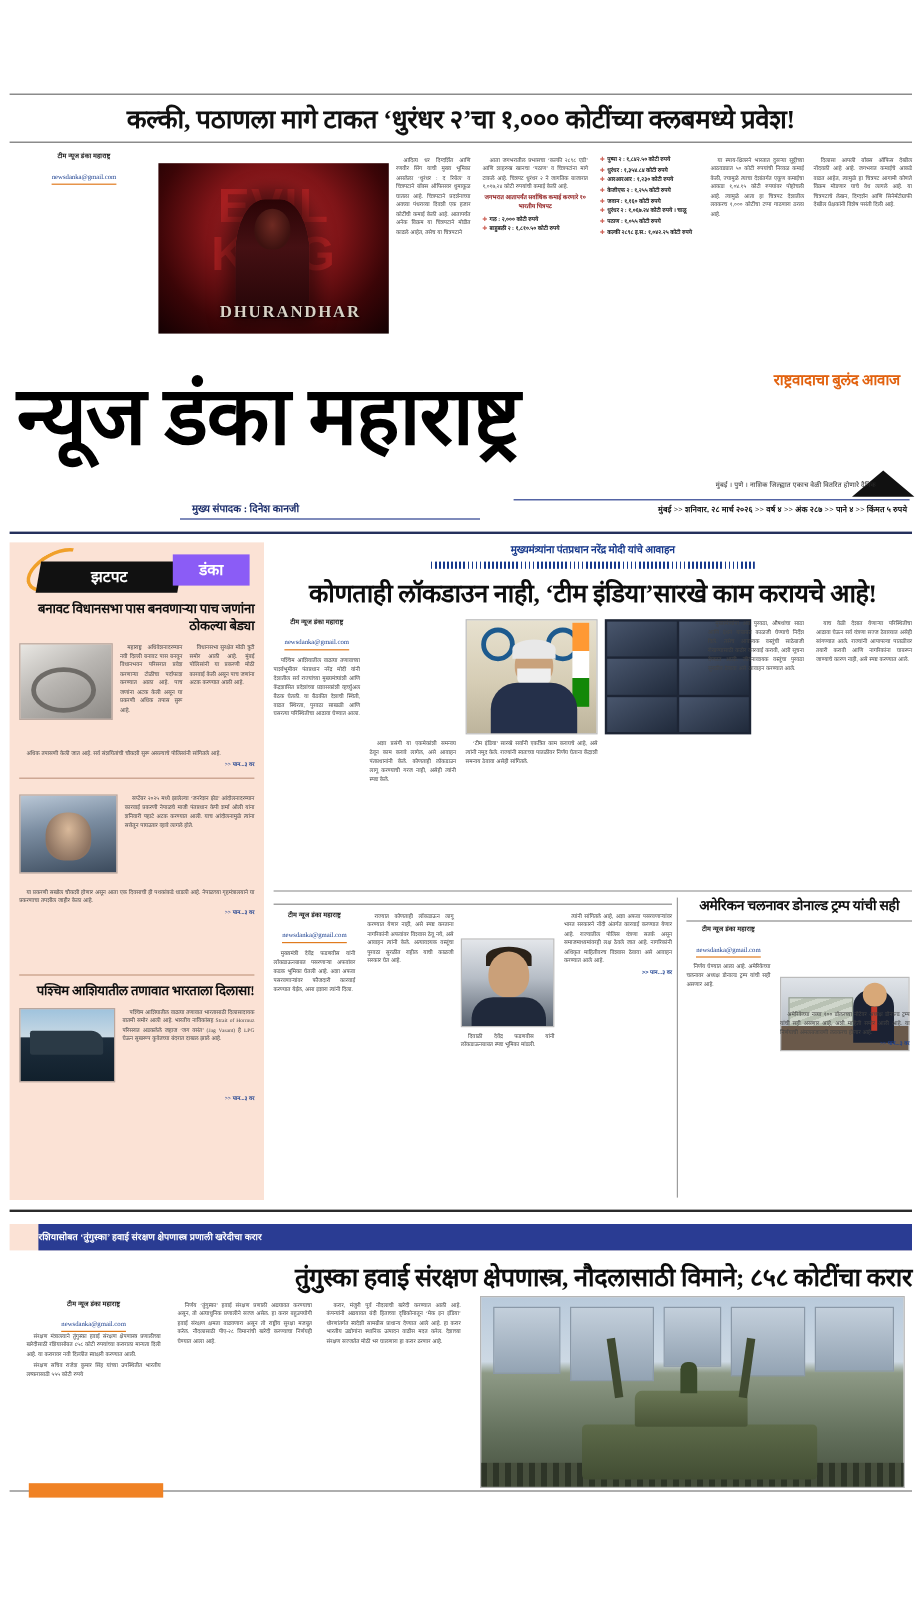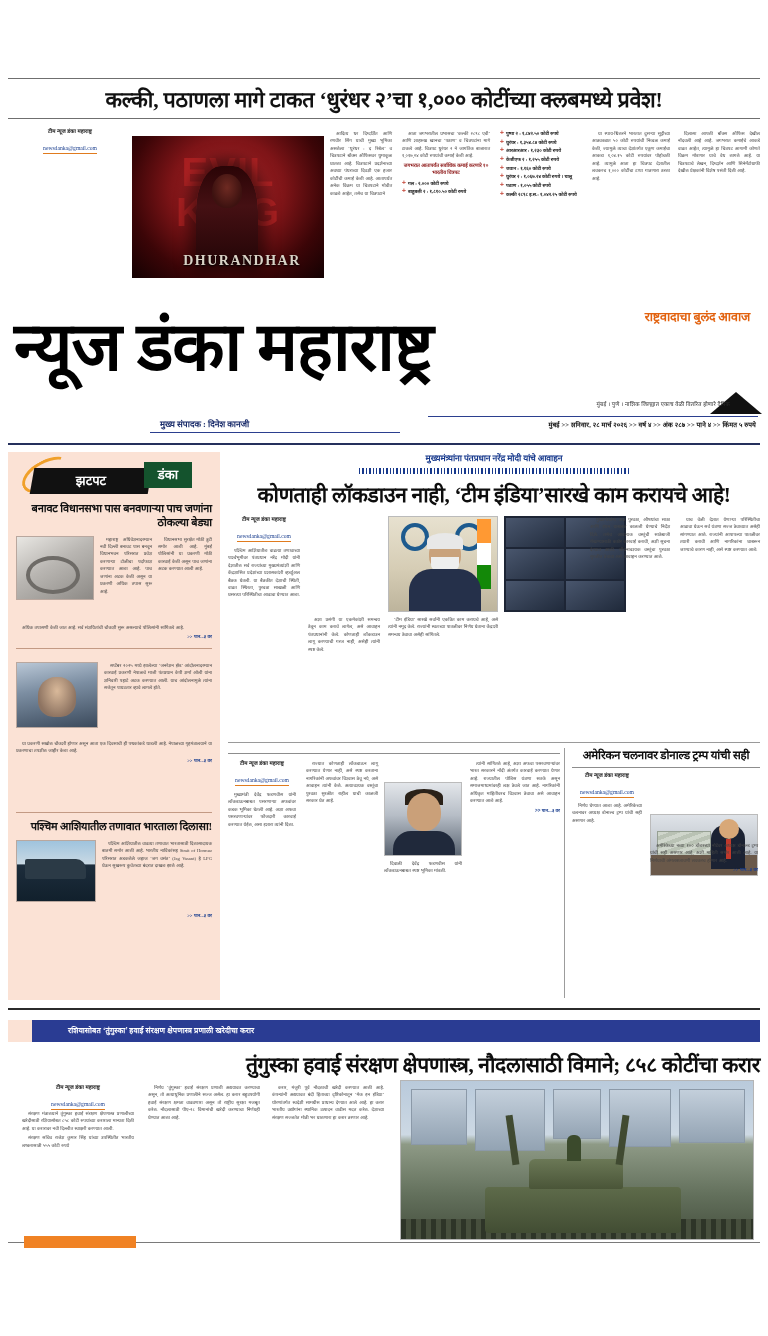--- a/index.html
+++ b/index.html
@@ -145,22 +145,22 @@
   .zb-black {
     position:absolute; left:18px; top:10px; width:118px; height:26px;
     background:#111; transform:skewX(-10deg);
   }
   .zb-black span {
     display:block; transform:skewX(10deg); color:#fff; font-size:13px;
     font-weight:bold; text-align:center; line-height:26px;
     font-family:"Liberation Serif", serif;
   }
   .zb-blue {
-    position:absolute; left:130px; top:4px; width:48px; height:26px;
-    background:#14532d;
+    position:absolute; left:130px; top:4px; width:64px; height:26px;
+    background:#8b5cf6;
   }
   .zb-blue span {
     display:block; color:#fff; font-size:13px; font-weight:bold;
     text-align:center; line-height:26px; font-family:"Liberation Serif", serif;
   }
   .zb-swoosh {
     position:absolute; left:6px; top:2px; width:54px; height:30px;
     border:3px solid #f0a02a; border-radius:50%;
     border-color:#f0a02a transparent transparent #f0a02a;
     transform:rotate(-28deg);
@@ -328,21 +328,21 @@
   .botsec { position:absolute; left:8px; top:1008px; width:752px; }
   .bot-topline { position:absolute; left:0; top:0; width:752px; height:2px; background:#2b2b2b; }
   .bot-banner {
     position:absolute; left:0; top:12px; width:752px; height:22px; background:#fbe2d5;
   }
   .bot-banner-blue {
     position:absolute; left:24px; top:0; width:728px; height:22px; background:#2a3c93;
   }
   .bot-banner-blue span {
     display:block; color:#fff; font-size:7.6px; font-weight:bold; line-height:22px;
-    padding-left:36px; font-family:"Liberation Serif", serif; letter-spacing:.1px;
+    font-family:"Liberation Serif", serif; letter-spacing:.1px;
   }
   .bot-head {
     position:absolute; left:0; top:42px; width:752px; text-align:right;
     font-size:21px; font-weight:bold; color:#0d0d0d;
     font-family:"Liberation Serif", serif; letter-spacing:-.3px; white-space:nowrap;
   }
   .bot-body { position:absolute; left:0; top:76px; width:752px; height:150px; }
   .bc { position:absolute; top:0; }
   .bc0 { left:14px; width:112px; }
   .bc1 { left:14px; top:24px; width:112px; }

